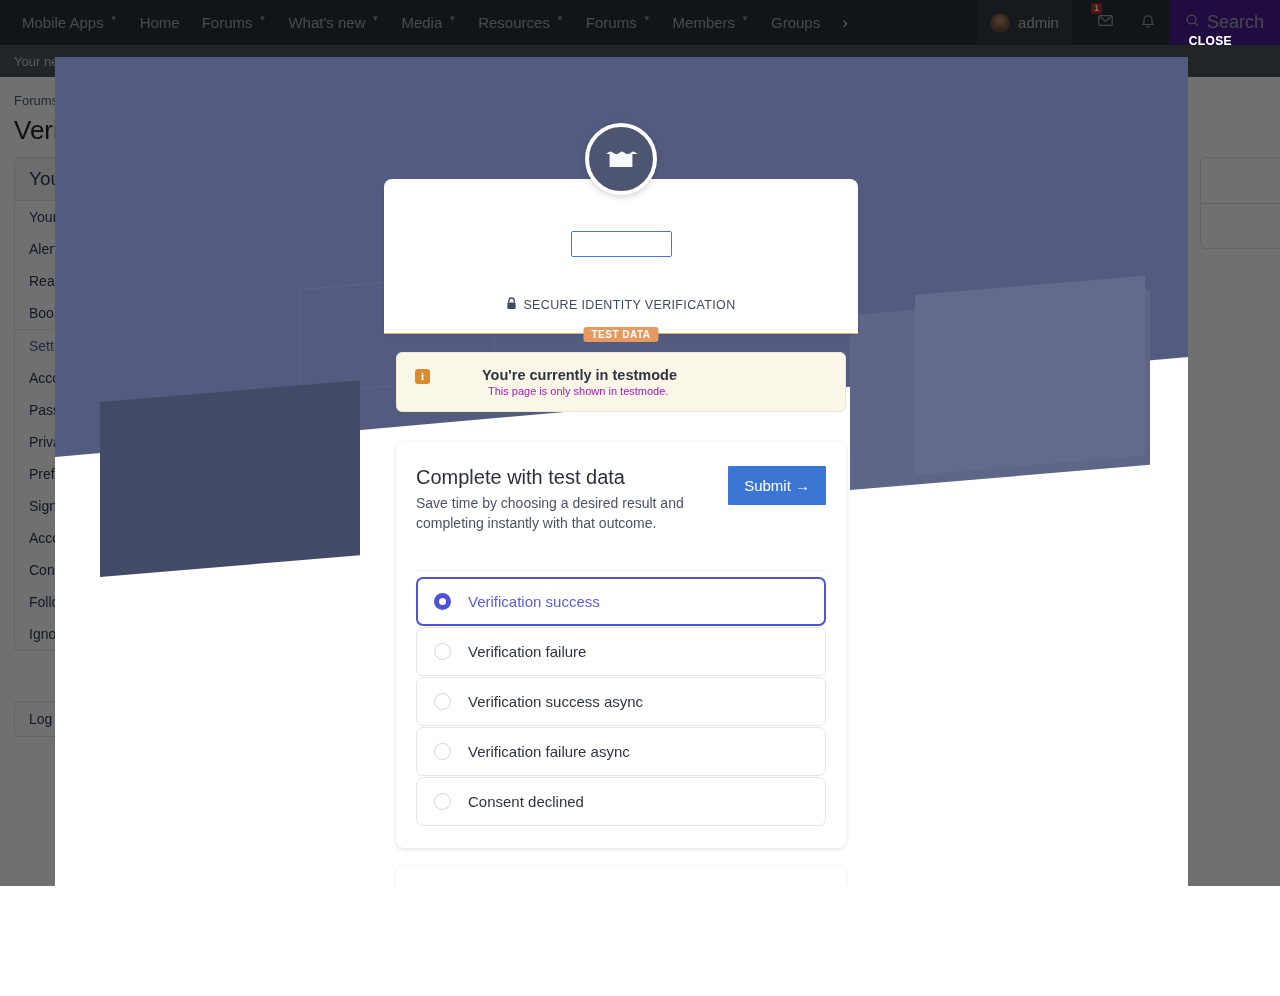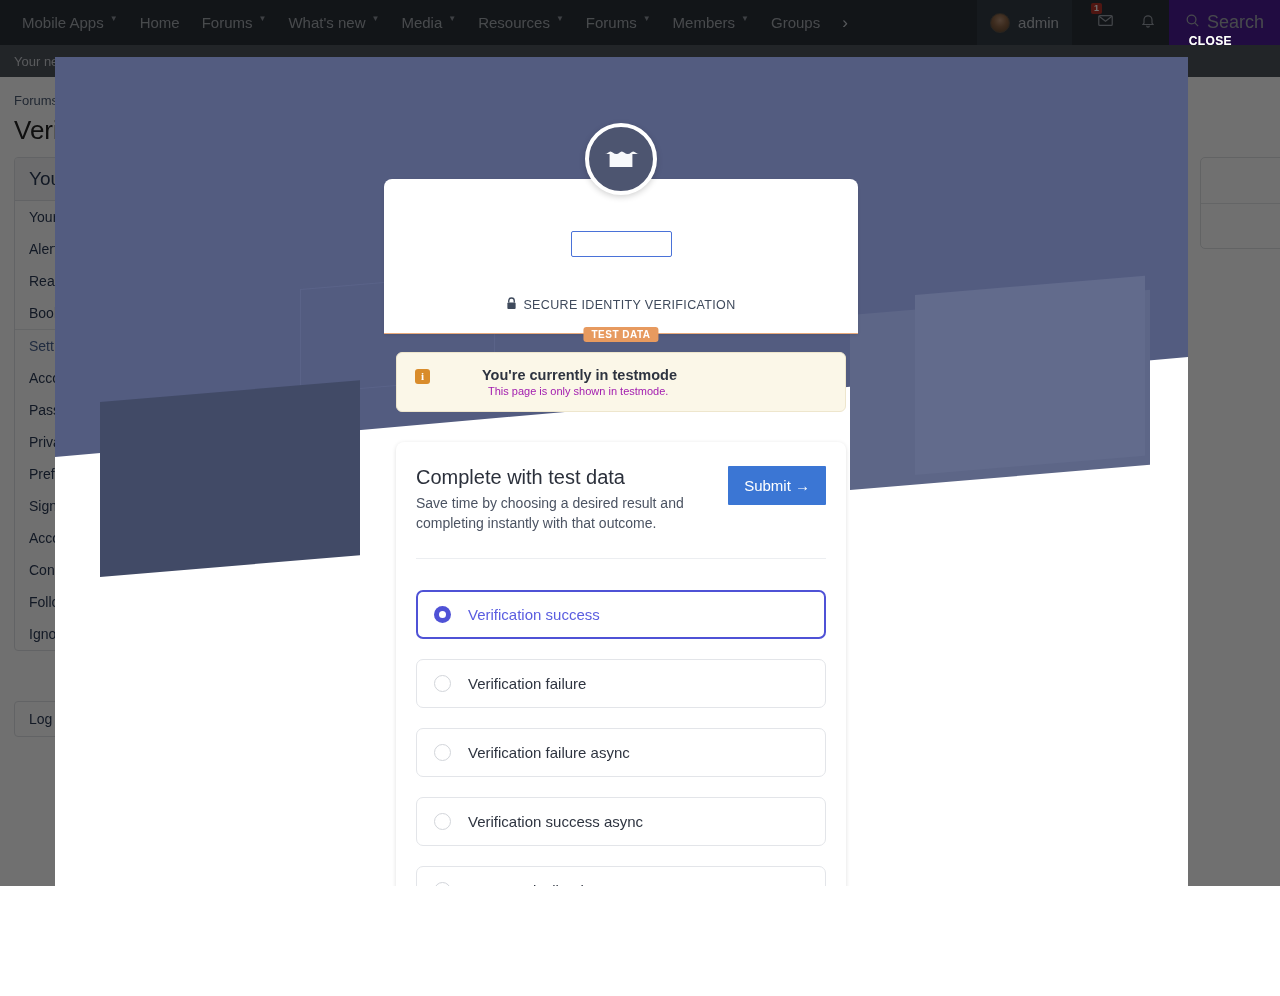--- a/index.html
+++ b/index.html
@@ -169,29 +169,29 @@
   }
   .alert-title { font-size:14.5px; font-weight:bold; color:#2e3440; margin-bottom:2px;margin-left:40px; }
   .alert-sub { font-size:11px; color:#a21caf;margin-left:46px; }
 
   .testcard {
     margin:30px 12px 0; background:#ffffff; border-radius:8px;
     box-shadow:0 1px 4px rgba(0,0,0,.13);
     padding:24px 20px 22px;
   }
   .tc-head { display:flex; justify-content:space-between; align-items:flex-start; gap:5px;
-             padding-bottom:24px; border-bottom:1px solid #eceef1; }
+             padding-bottom:36px; border-bottom:1px solid #eceef1; }
   .tc-title { font-size:20px; color:#2b303b; margin-bottom:5px; }
   .tc-desc { font-size:14px; color:#4b5362; line-height:1.42; max-width:295px; }
   .submit-btn {
     background:#3b76d4; color:#ffffff; border:none; border-radius:1px;
     font-size:15px; padding:11px 16px; cursor:pointer; white-space:nowrap;
     font-family:"Liberation Sans", sans-serif; flex:none;
   }
-  .opt-list { margin-top:31px; display:flex; flex-direction:column; gap:20px; }
+  .opt-list { margin-top:6px; display:flex; flex-direction:column; gap:1px; }
   .opt {
     display:flex; align-items:center; gap:17px;
     border:1px solid #e3e5e9; border-radius:7px;
     padding:15px 17px; background:#fff; cursor:pointer;
   }
   .opt.selected { border:2px solid #4f52d6; padding:14px 16px; }
   .radio {
     width:17px; height:17px; border-radius:50%;
     border:1.5px solid #d2d5da; background:#fff; flex:none;
   }
@@ -389,25 +389,25 @@
           <div class="opt selected">
             <span class="radio"></span>
             <span class="opt-label">Verification success</span>
           </div>
           <div class="opt">
             <span class="radio"></span>
             <span class="opt-label">Verification failure</span>
           </div>
           <div class="opt">
             <span class="radio"></span>
-            <span class="opt-label">Verification failure async</span>
+            <span class="opt-label">Verification success async</span>
           </div>
           <div class="opt">
             <span class="radio"></span>
-            <span class="opt-label">Verification success async</span>
+            <span class="opt-label">Verification failure async</span>
           </div>
           <div class="opt">
             <span class="radio"></span>
             <span class="opt-label">Consent declined</span>
           </div>
         </div>
       </div>
 
       <div class="tail-card"></div>
     </div>

